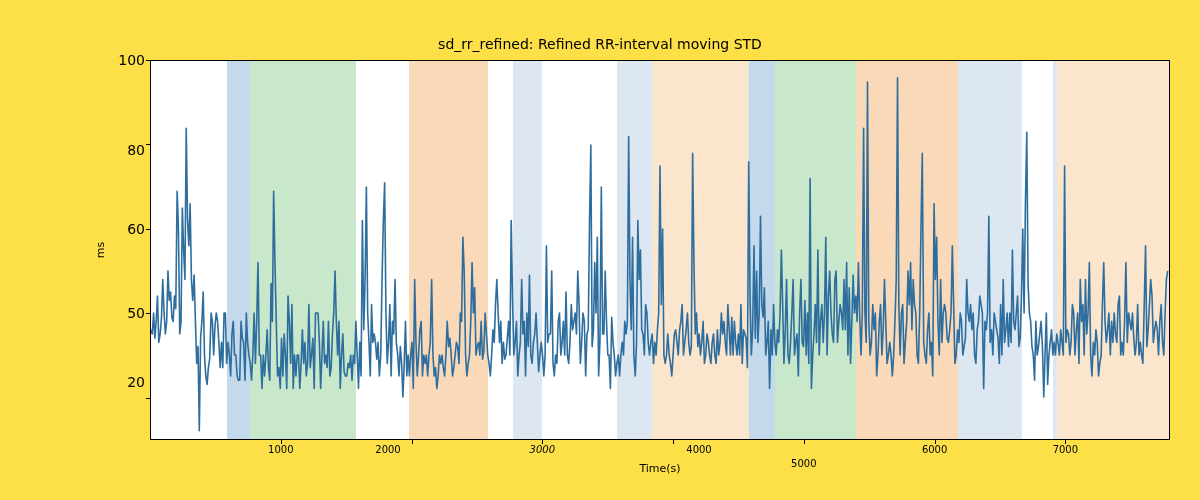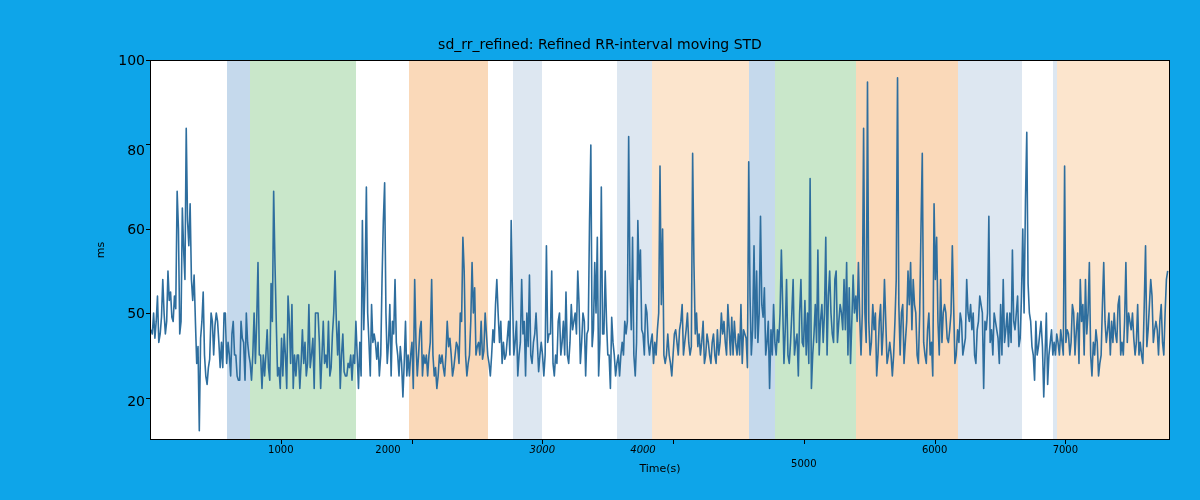--- a/index.html
+++ b/index.html
@@ -7,21 +7,21 @@
     padding: 0;
     background: #ffffff;
     font-family: "DejaVu Sans", Arial, sans-serif;
     font-size: 10px;
     color: #000;
   }
   .figure {
     position: relative;
     width: 1200px;
     height: 500px;
-    background: #0ea5e9;
+    background: #fde047;
   }
   .axes {
     position: absolute;
     left: 150px;
     top: 60px;
     width: 1020px;
     height: 380px;
     border: 1px solid #000;
     box-sizing: border-box;
     overflow: hidden;
@@ -109,31 +109,31 @@
   </div>
 
   <div id="xticks">
       <div class="tick" style="left: 280.769px; top: 440px; width: 1px; height: 4px;"></div>
       <div class="xtick-label" style="left: 280.769px;">1000</div>
       <div class="tick" style="left: 411.538px; top: 440px; width: 1px; height: 4px;"></div>
       <div class="xtick-label" style="left: 388px;">2000</div>
       <div class="tick" style="left: 542.308px; top: 440px; width: 1px; height: 4px;"></div>
       <div class="xtick-label" style="left: 542.308px; font-style: italic;">3000</div>
       <div class="tick" style="left: 673.077px; top: 440px; width: 1px; height: 4px;"></div>
-      <div class="xtick-label" style="left: 643px; font-style: italic;">4000</div>
+      <div class="xtick-label" style="left: 699px;">4000</div>
       <div class="tick" style="left: 803.846px; top: 440px; width: 1px; height: 4px;"></div>
       <div class="xtick-label" style="left: 803.846px; margin-top: 14px;">5000</div>
       <div class="tick" style="left: 934.615px; top: 440px; width: 1px; height: 4px;"></div>
       <div class="xtick-label" style="left: 934.615px;">6000</div>
       <div class="tick" style="left: 1065.38px; top: 440px; width: 1px; height: 4px;"></div>
       <div class="xtick-label" style="left: 1065.38px;">7000</div>
     </div>
   <div id="yticks">
       <div class="tick" style="left: 146px; top: 397.778px; width: 4px; height: 1px;"></div>
-      <div class="ytick-label" style="top: 401px;">20</div>
+      <div class="ytick-label" style="top: 382px;">20</div>
       <div class="tick" style="left: 146px; top: 313.333px; width: 4px; height: 1px;"></div>
       <div class="ytick-label" style="top: 313.333px;">50</div>
       <div class="tick" style="left: 146px; top: 228.889px; width: 4px; height: 1px;"></div>
       <div class="ytick-label" style="top: 228.889px;">60</div>
       <div class="tick" style="left: 146px; top: 144.444px; width: 4px; height: 1px;"></div>
       <div class="ytick-label" style="top: 150px;">80</div>
       <div class="tick" style="left: 146px; top: 60px; width: 4px; height: 1px;"></div>
       <div class="ytick-label" style="top: 60px;">100</div>
     </div>
 

